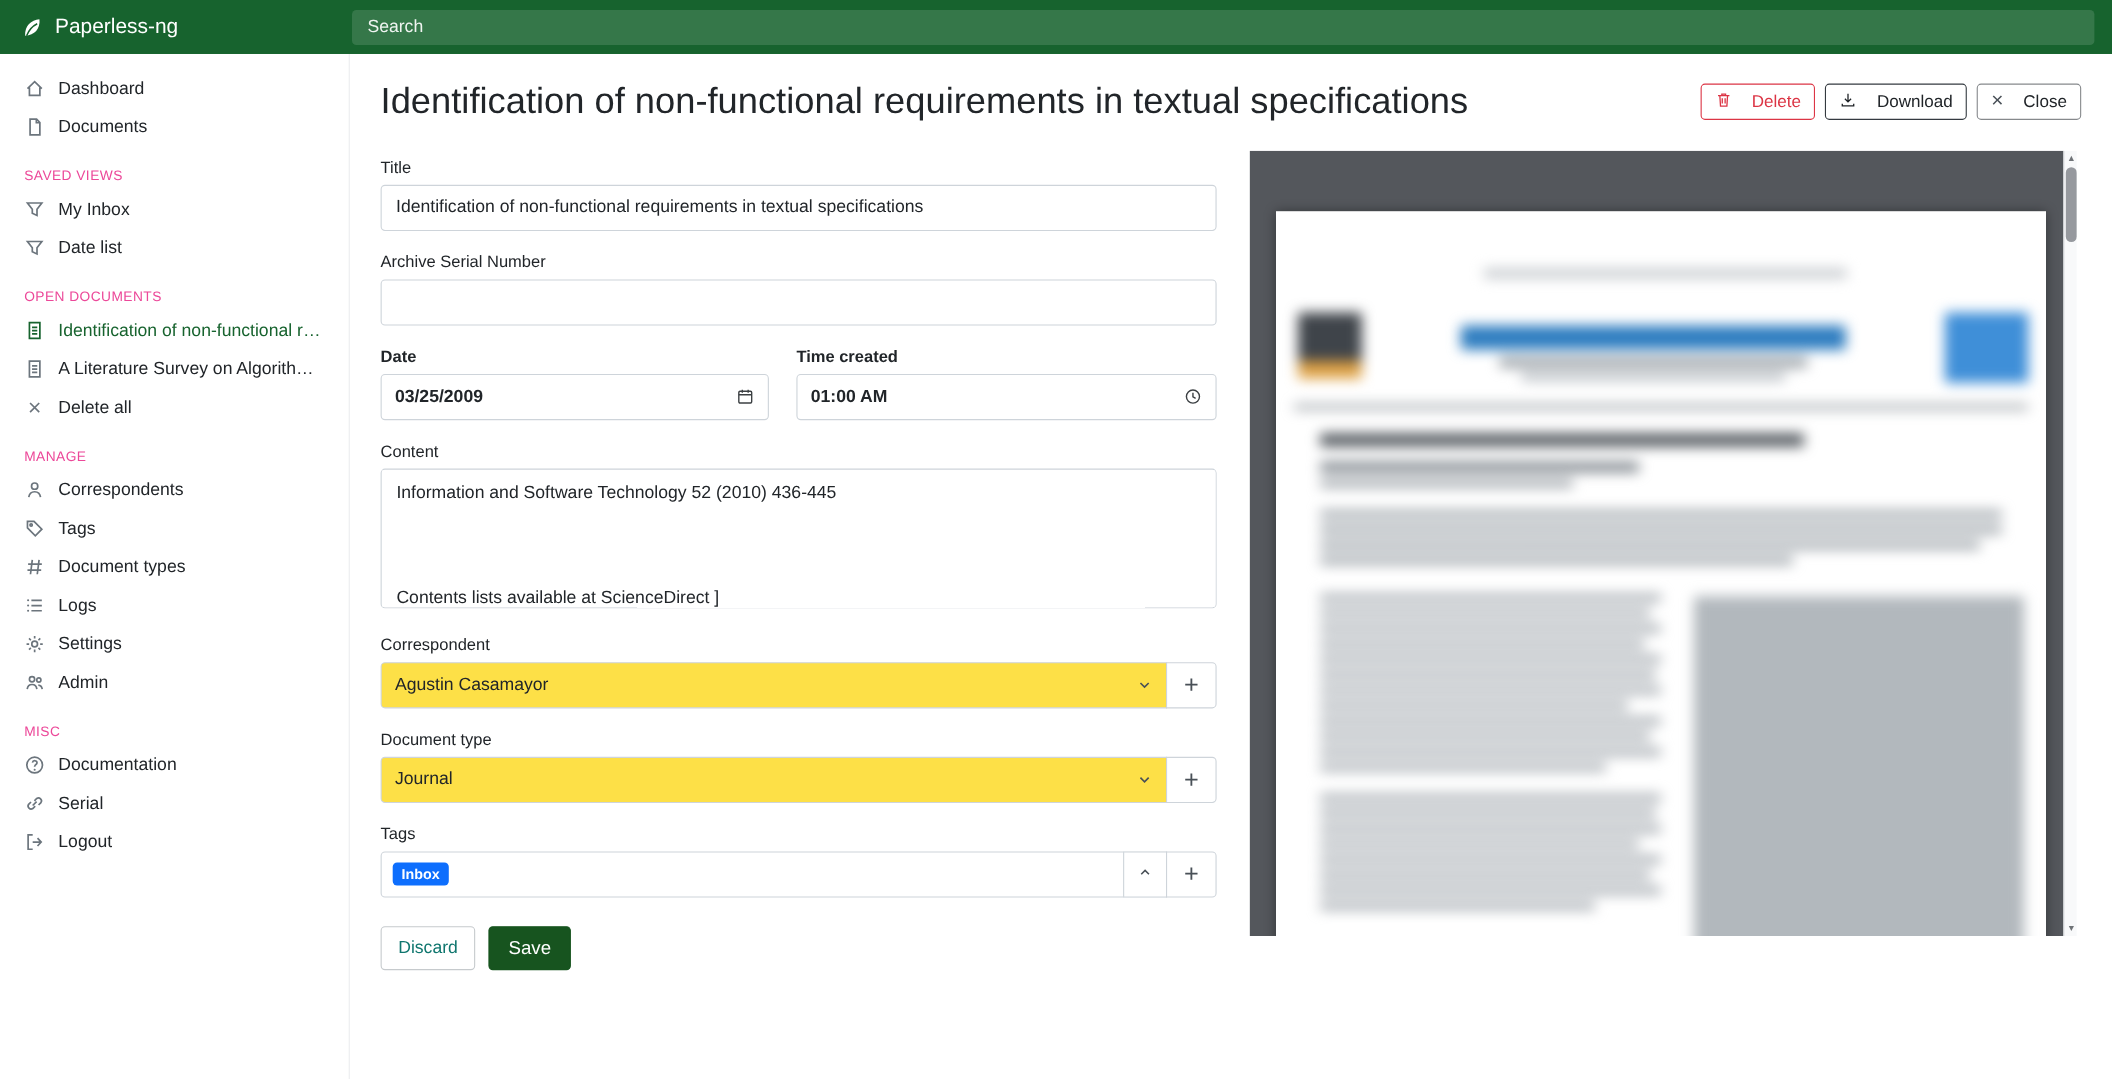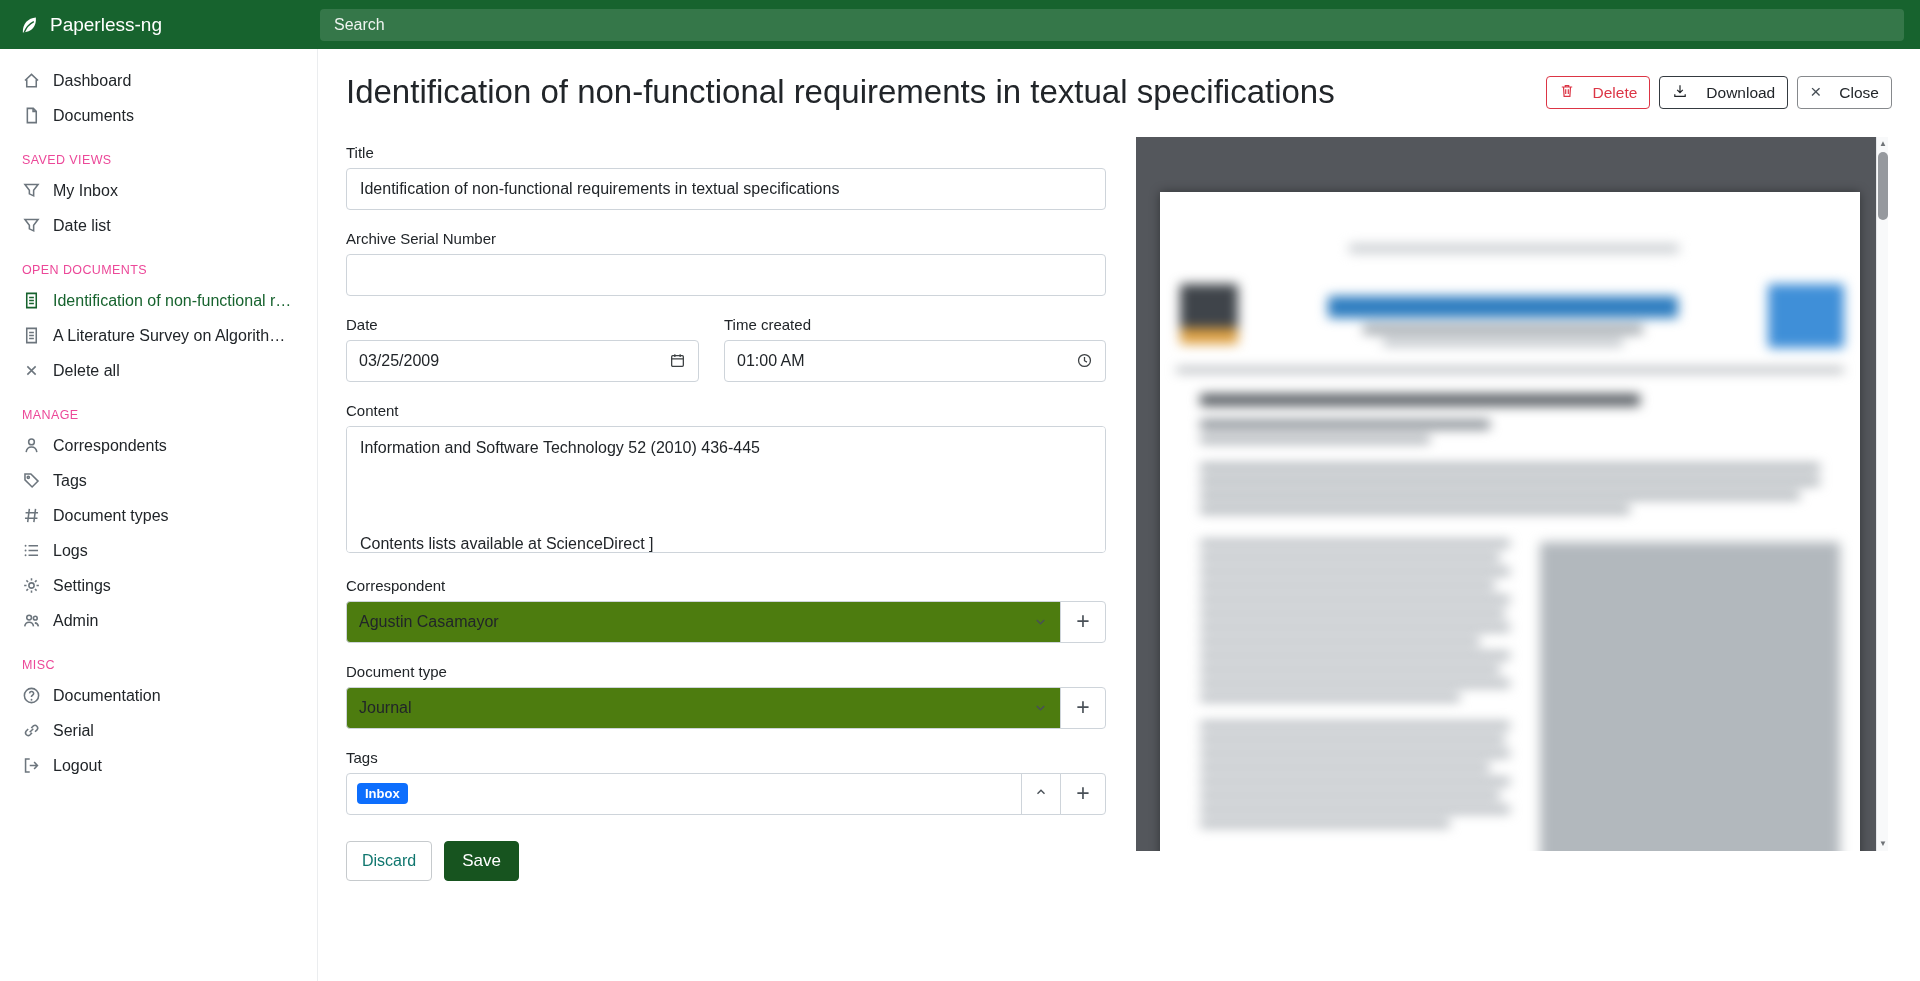--- a/index.html
+++ b/index.html
@@ -66,42 +66,42 @@
 
   
   .doc-form { width:760px; margin-top:30px; }
   .field { margin-bottom:20px; }
   .form-label { display:block; font-size:15px; color:#212529; margin-bottom:7px; }
   .control {
     width:100%; height:42px; border:1px solid #ced4da; border-radius:4px;
     padding:0 13px; font-size:16px; color:#212529; background:#fff;
     font-family:inherit; outline:none;
   }
-  .row2 { display:flex; gap:25px; }
+  .row2 { display:flex; gap:25px;font-weight:bold; }
   .col-date { width:353px; }
   .col-time { width:382px; }
   .picker {
     display:flex; align-items:center; justify-content:space-between;
     height:42px; border:1px solid #ced4da; border-radius:4px; padding:0 12px;
     font-size:16px; color:#212529; background:#fff; cursor:text;
   }
   .picker .picker-icon { color:#3c4043; display:flex; }
   textarea.control {
     height:127px; padding:9px 13px; resize:none; overflow-y:scroll;
     line-height:24px; font-size:16px;
   }
   textarea.control::-webkit-scrollbar { width:13px; }
   textarea.control::-webkit-scrollbar-track { background:#f8f9fa; border-left:1px solid #eceef0; }
   textarea.control::-webkit-scrollbar-thumb { background:#c8cccf; border-radius:7px; border:3px solid #f8f9fa; }
 
   .input-group { display:flex; }
   .select-box {
     flex:1; height:42px; border:1px solid #ced4da; border-radius:4px 0 0 4px;
     display:flex; align-items:center; justify-content:space-between;
-    padding:0 12px; font-size:16px; background:#4d7c0f; cursor:pointer;
+    padding:0 12px; font-size:16px; background:#fde047; cursor:pointer;
   }
   .select-box .caret { color:#495057; display:flex; }
   .group-btn {
     height:42px; border:1px solid #ced4da; background:#fff; cursor:pointer;
     display:flex; align-items:center; justify-content:center; margin-left:-1px;
     color:#495057; font-family:inherit;
   }
   .btn-plus { width:46px; border-radius:0 4px 4px 0; font-size:23px; font-weight:300; }
   .btn-caret-up { width:40px; border-radius:0; }
   .tags-box {

